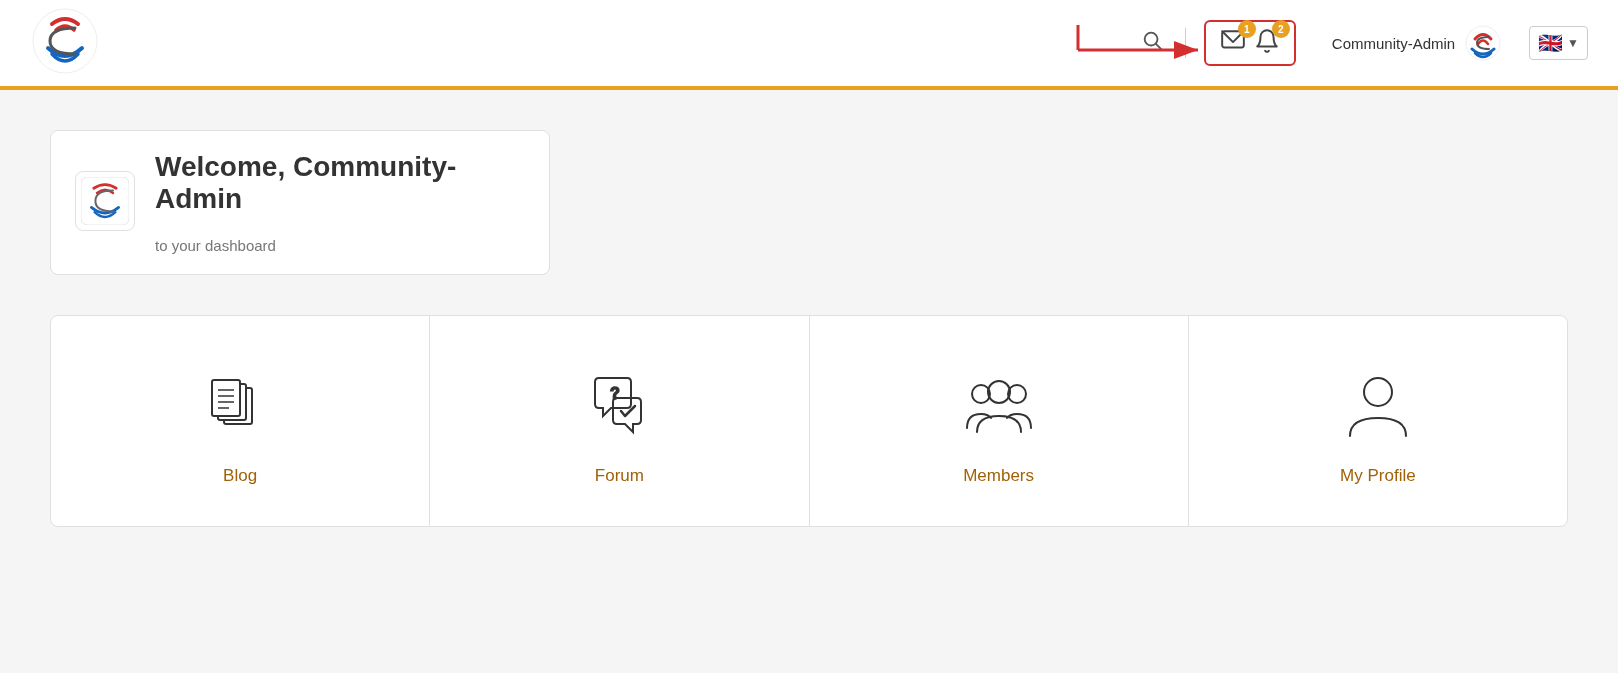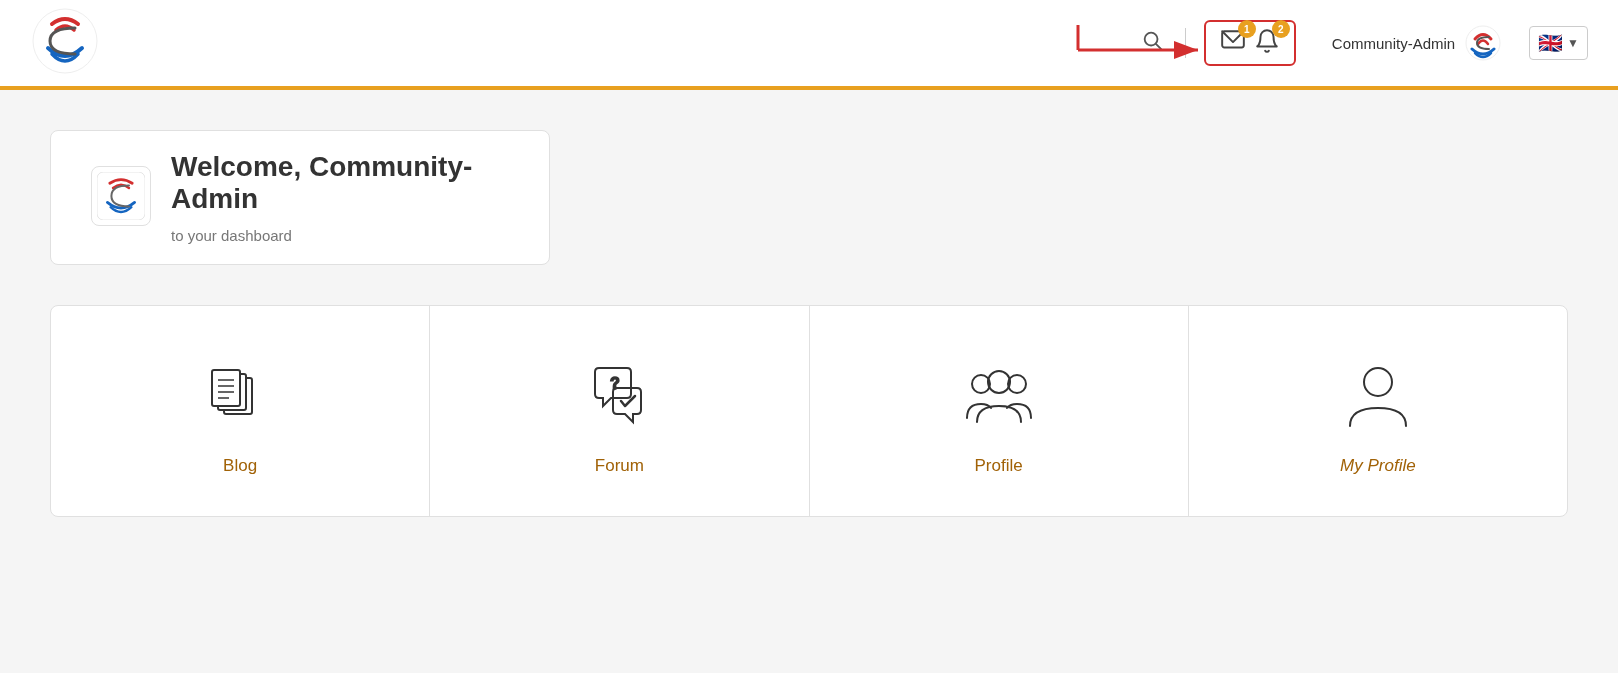--- a/index.html
+++ b/index.html
@@ -108,21 +108,21 @@
     }
 
     
     .welcome-card {
       background: #fff;
       border: 1px solid #e0e0e0;
       border-radius: 8px;
       display: flex;
       align-items: center;
       gap: 20px;
-      padding: 20px 40px;
+      padding: 20px 24px;
       max-width: 500px;
       margin-bottom: 40px;
     }
     .welcome-logo {
       width: 60px;
       height: 60px;
       border-radius: 8px;
       border: 1px solid #e0e0e0;
       padding: 5px;
       background: #fff;
@@ -132,21 +132,21 @@
       color: #444;
       font-weight: 600;
     }
     .welcome-text h1 span {
       color: #333;
       font-weight: 700;
     }
     .welcome-text p {
       font-size: 15px;
       color: #777;
-      margin-top: 12px;
+      margin-top: 22px;
     }
 
     
     .cards-container {
       background: #fff;
       border: 1px solid #e0e0e0;
       border-radius: 8px;
       display: flex;
       overflow: hidden;
     }
@@ -155,21 +155,21 @@
       display: flex;
       flex-direction: column;
       align-items: center;
       justify-content: center;
       padding: 50px 20px 40px;
       border-right: 1px solid #e0e0e0;
       cursor: pointer;
       transition: background 0.15s;
       text-decoration: none;
     }
-    .dash-card:last-child { border-right: none; font-style: italic; }
+    .dash-card:last-child { border-right: none; }
     .card-icon {
       width: 80px;
       height: 80px;
       display: flex;
       align-items: center;
       justify-content: center;
       margin-bottom: 20px;
     }
     .card-icon svg {
       width: 72px;
@@ -340,21 +340,21 @@
           <circle cx="18" cy="24" r="9" stroke="#333" stroke-width="2" fill="none"></circle>
           <path d="M4 58 Q4 44 18 44 Q25 44 28 48" stroke="#333" stroke-width="2" fill="none" stroke-linecap="round"></path>
 
           <circle cx="54" cy="24" r="9" stroke="#333" stroke-width="2" fill="none"></circle>
           <path d="M68 58 Q68 44 54 44 Q47 44 44 48" stroke="#333" stroke-width="2" fill="none" stroke-linecap="round"></path>
 
           <circle cx="36" cy="22" r="11" stroke="#333" stroke-width="2" fill="none"></circle>
           <path d="M14 62 Q14 46 36 46 Q58 46 58 62" stroke="#333" stroke-width="2" fill="none" stroke-linecap="round"></path>
         </svg>
       </div>
-      <span class="card-label">Profile</span>
+      <span class="card-label">Members</span>
     </a>
 
     <a class="dash-card" href="#">
       <div class="card-icon">
         <svg viewBox="0 0 72 72">
 
           <circle cx="36" cy="22" r="14" stroke="#333" stroke-width="2" fill="none"></circle>
           <path d="M8 66 Q8 48 36 48 Q64 48 64 66" stroke="#333" stroke-width="2" fill="none" stroke-linecap="round"></path>
         </svg>
       </div>

